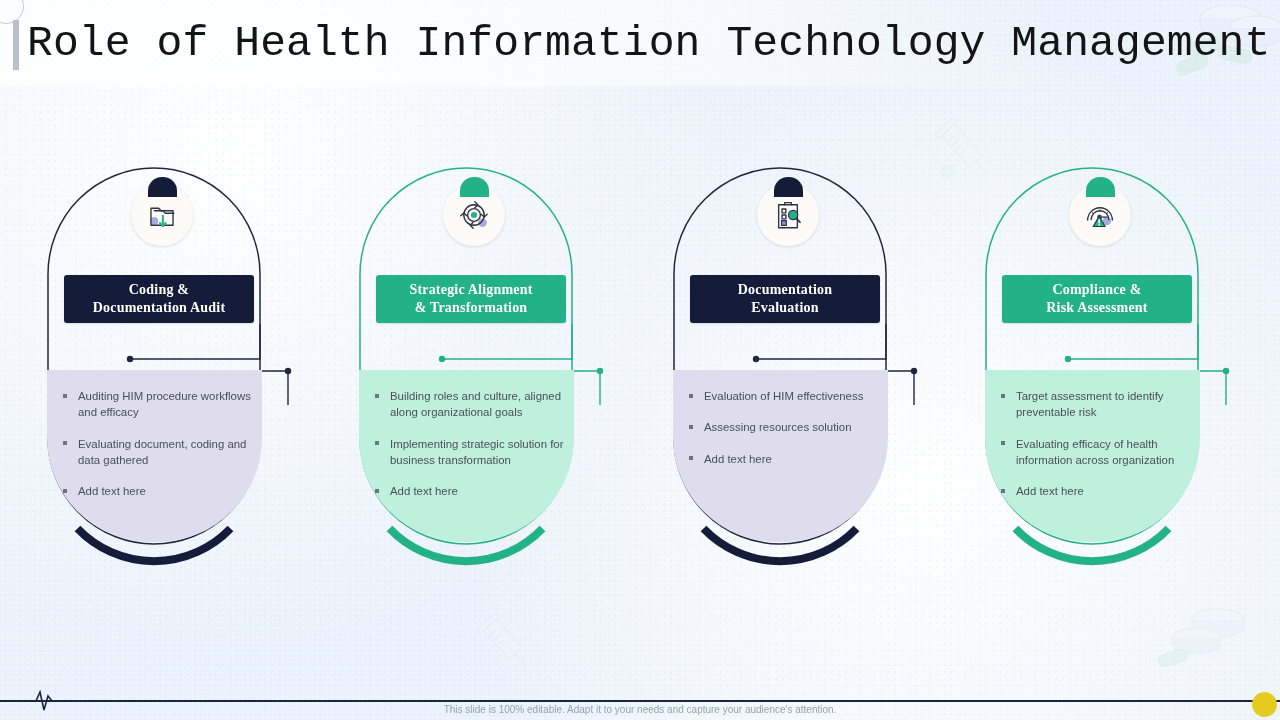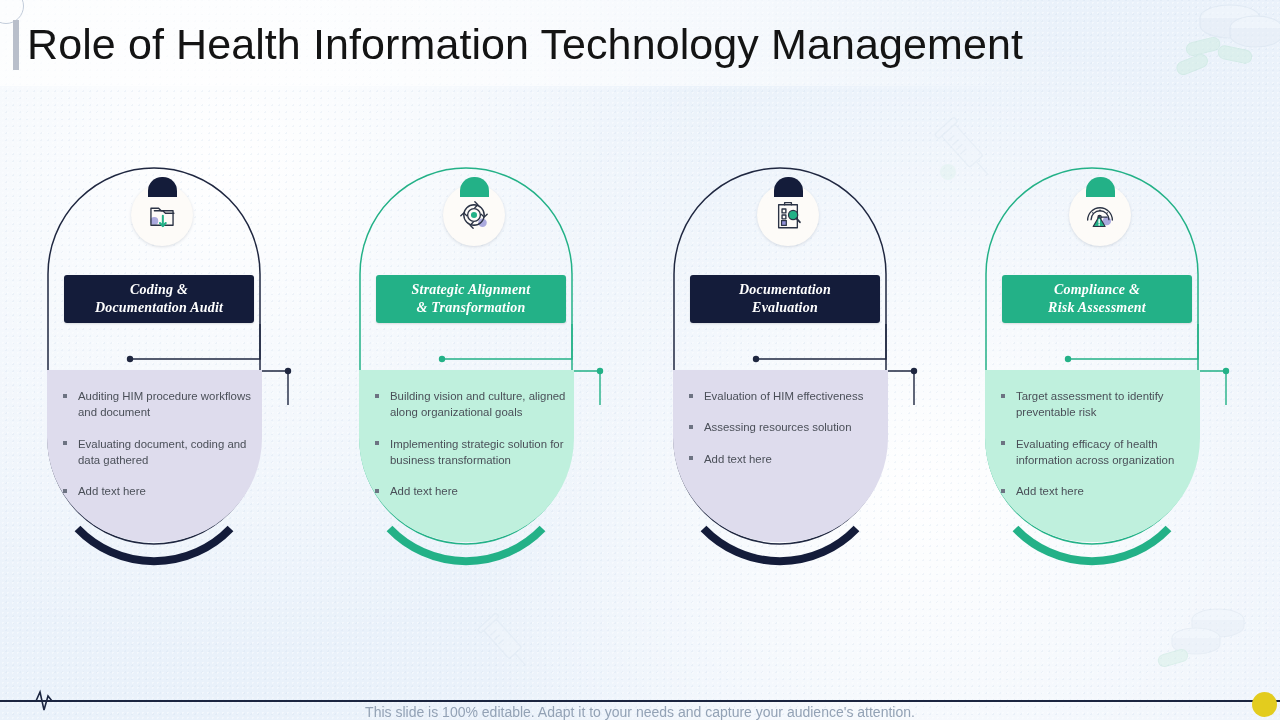--- a/index.html
+++ b/index.html
@@ -29,39 +29,39 @@
   #header-band{
     position:absolute;left:0;top:0;width:1064px;height:86px;
     background:linear-gradient(90deg,rgba(255,255,255,.72) 0%,rgba(255,255,255,.55) 70%,rgba(255,255,255,0) 100%);
   }
   #title-accent{
     position:absolute;left:13px;top:20px;width:6px;height:50px;
     background:#b9bfcb;
   }
   #page-title{
     position:absolute;left:27px;top:18px;
-    font-family:Liberation Sans, sans-serif;
+    font-family:Liberation Mono, monospace;
     font-size:43px;line-height:52px;color:#141414;white-space:nowrap;
     letter-spacing:.1px;
   }
   #page-subtitle{
     position:absolute;left:24px;top:72px;width:1030px;
     font-size:8.6px;line-height:11px;color:#aab7c8;white-space:nowrap;
   }
   #top-ring{
     position:absolute;left:-12px;top:-12px;width:34px;height:34px;
     border:1.6px solid #c2ccda;border-radius:50%;
   }
 
   
   #footer-rule{position:absolute;left:0;top:700px;width:1280px;height:1.6px;background:#1b2540;}
   #ecg{position:absolute;left:24px;top:686px;width:50px;height:28px;}
   #footer-note{
     position:absolute;left:0;top:704px;width:1280px;text-align:center;
-    font-size:14px;color:#93a2b5;
+    font-size:10px;color:#93a2b5;
   }
   #yellow-dot{
     position:absolute;left:1252px;top:692px;width:25px;height:25px;border-radius:50%;
     background:#e3cc1e;
   }
 
   
   .wm{position:absolute;pointer-events:none;}
   #wm-pills-tr{right:-4px;top:-2px;width:116px;height:82px;opacity:.5;}
   #wm-pills-br{right:24px;bottom:48px;width:100px;height:70px;opacity:.45;}
@@ -100,21 +100,21 @@
   
   .plate{
     position:absolute;left:62px;top:105px;width:190px;height:48px;border-radius:3px;
     display:flex;align-items:center;justify-content:center;text-align:center;
     font-family:"Liberation Serif",serif;font-weight:bold;color:#ffffff;
     font-size:14px;line-height:18px;letter-spacing:.2px;
     box-shadow:0 1px 2px rgba(0,0,0,.12);
   }
   .plate.navy{background:#141c3a;}
   .plate.teal{background:#23b187;}
-  .plate span{display:block;font-style:italic;}
+  .plate span{display:block;}
 
   
   .badge{
     position:absolute;left:129px;top:14px;width:62px;height:62px;border-radius:50%;
     background:#fdfbf8;box-shadow:0 1px 3px rgba(80,90,110,.18);
     display:flex;align-items:center;justify-content:center;z-index:4;
   }
   .badge-cap{
     position:absolute;left:146px;top:7px;width:29px;height:10px;z-index:5;
   }
@@ -184,21 +184,21 @@
       <path d="M75.5 362.5 A106 106 0 0 0 228.5 362.5" fill="none" stroke="#141c3a" stroke-width="8" stroke-linecap="butt" transform="translate(0,-4)"></path>
       <g stroke="#1f2740" stroke-width="1.4" fill="none">
         <path d="M128 189 L258 189 L258 154"></path>
         <path d="M240 201 L286 201 L286 235"></path>
       </g>
       <circle cx="128" cy="189" r="3.2" fill="#1f2740"></circle>
       <circle cx="286" cy="201" r="3.2" fill="#1f2740"></circle>
     </svg>
     <div class="body-fill navy"></div>
   <div class="bullets">
-          <div class="bullet">Auditing HIM  procedure workflows  and  document</div>
+          <div class="bullet">Auditing HIM  procedure workflows  and  efficacy</div>
           <div class="bullet">Evaluating  document, coding and data gathered</div>
           <div class="bullet">Add text here</div>
         </div>
         <div class="plate navy">
           <div>
             <span>Coding &amp;</span>
             <span>Documentation  Audit</span>
           </div>
         </div>
         <div class="badge-cap navy">
@@ -221,21 +221,21 @@
       <path d="M75.5 362.5 A106 106 0 0 0 228.5 362.5" fill="none" stroke="#23b187" stroke-width="8" stroke-linecap="butt" transform="translate(0,-4)"></path>
       <g stroke="#23b187" stroke-width="1.4" fill="none">
         <path d="M128 189 L258 189 L258 154"></path>
         <path d="M240 201 L286 201 L286 235"></path>
       </g>
       <circle cx="128" cy="189" r="3.2" fill="#23b187"></circle>
       <circle cx="286" cy="201" r="3.2" fill="#23b187"></circle>
     </svg>
     <div class="body-fill teal"></div>
   <div class="bullets">
-          <div class="bullet">Building vision and culture, aligned along organizational  goals</div>
+          <div class="bullet">Building roles and culture, aligned along organizational  goals</div>
           <div class="bullet">Implementing  strategic solution for business transformation</div>
           <div class="bullet">Add text here</div>
         </div>
         <div class="plate teal">
           <div>
             <span>Strategic Alignment</span>
             <span>&amp; Transformation</span>
           </div>
         </div>
         <div class="badge-cap teal">

